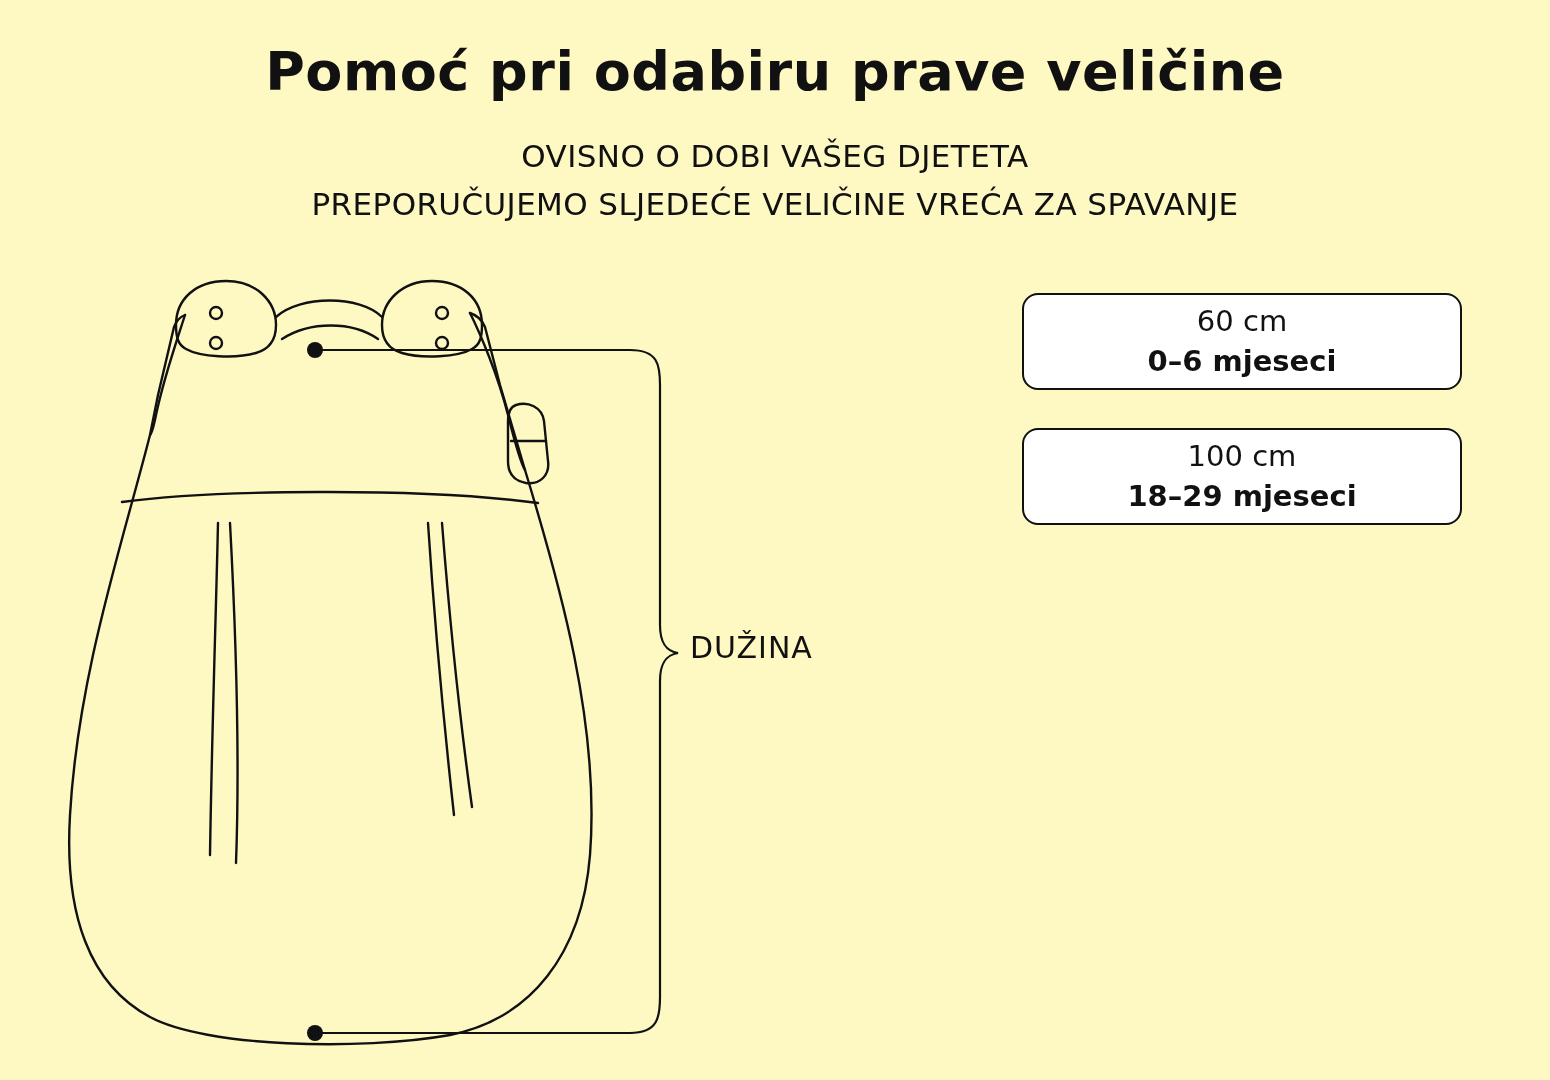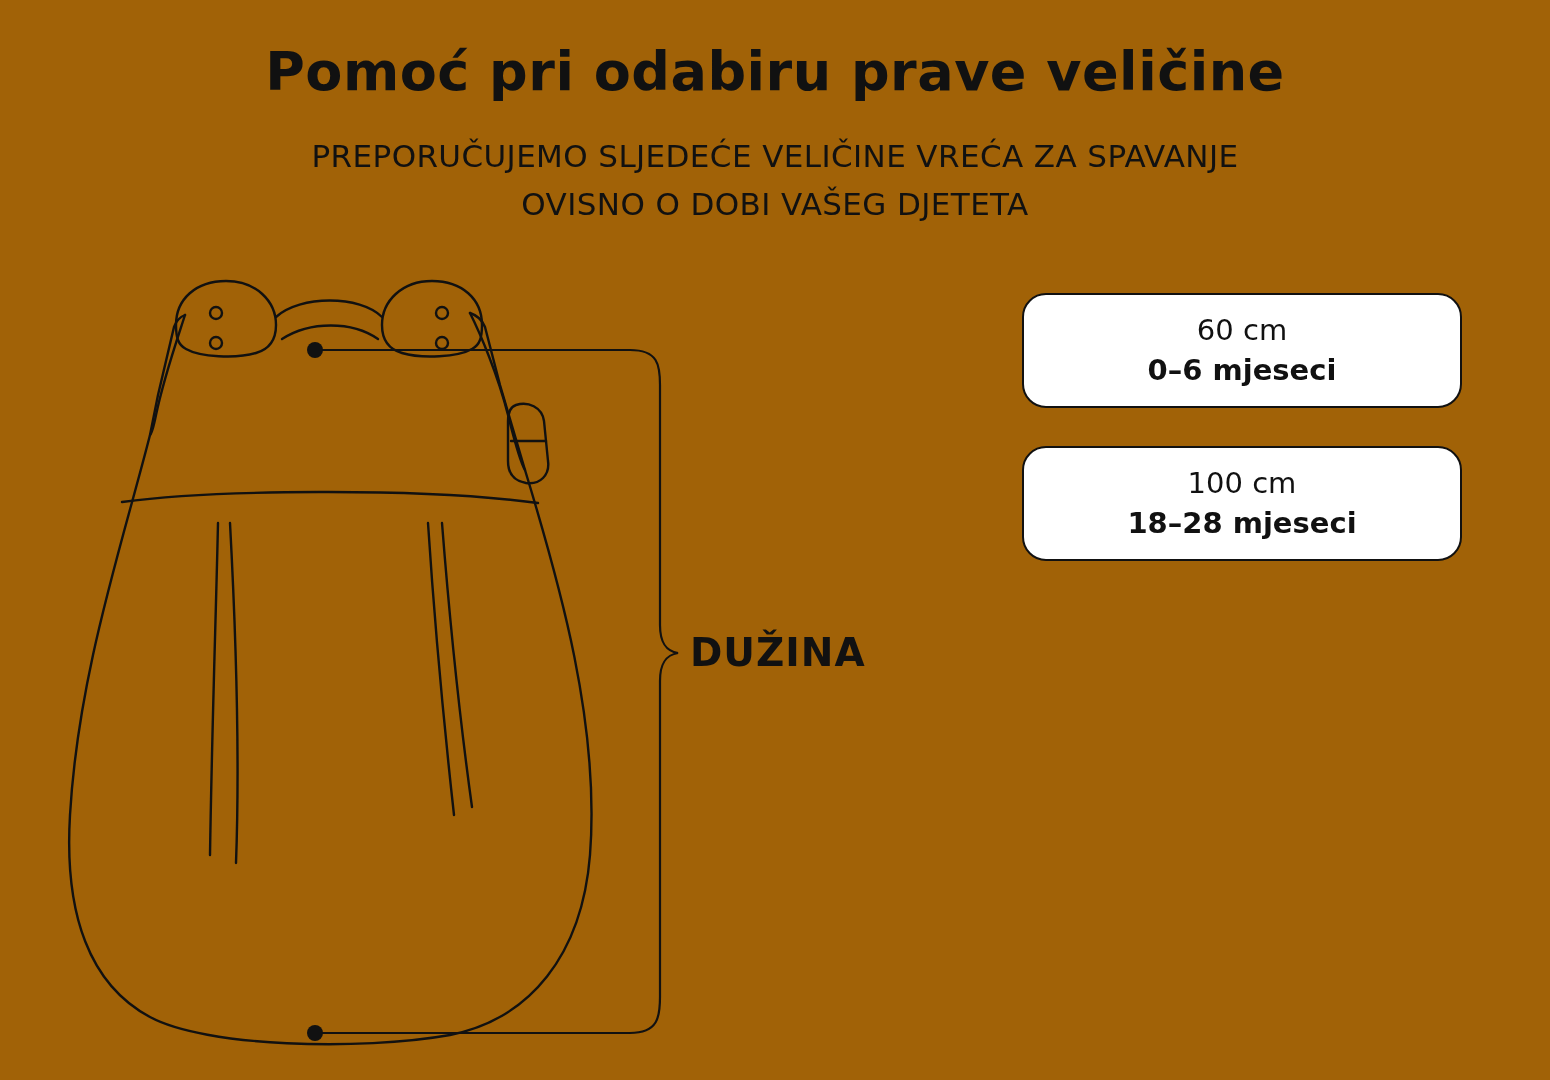--- a/index.html
+++ b/index.html
@@ -8,21 +8,21 @@
     background: #ffffff;
   }
   body {
     font-family: "DejaVu Sans", sans-serif;
     color: #1a1a1a;
   }
   .page {
     position: relative;
     width: 1550px;
     height: 1080px;
-    background: #a16207;
+    background: #fef9c3;
     overflow: hidden;
   }
 
   
   .title {
     position: absolute;
     top: 44px;
     left: 0;
     width: 1550px;
     text-align: center;
@@ -58,39 +58,39 @@
   }
   .illustration svg {
     display: block;
   }
 
   
   .length-label {
     position: absolute;
     left: 690px;
     top: 630px;
-    font-size: 39px;
-    font-weight: 700;
+    font-size: 30px;
+    font-weight: 400;
     letter-spacing: 1px;
     color: #111111;
   }
 
   
   .cards {
     position: absolute;
     left: 1022px;
     top: 293px;
     width: 440px;
   }
   .card {
     box-sizing: border-box;
     width: 440px;
-    height: 115px;
+    height: 97px;
     border: 2.5px solid #111111;
-    border-radius: 24px;
+    border-radius: 16px;
     margin-bottom: 38px;
     display: flex;
     flex-direction: column;
     align-items: center;
     justify-content: center;
     background: #ffffff;
   }
   .card .size {
     font-size: 29px;
     font-weight: 400;
@@ -105,22 +105,22 @@
   }
 </style>
 </head>
 <body>
 
 <div class="page">
 
   <div class="title">Pomoć pri odabiru prave veličine</div>
 
   <div class="subtitle">
+    <span class="line">OVISNO O DOBI VAŠEG DJETETA</span>
     <span class="line">PREPORUČUJEMO SLJEDEĆE VELIČINE VREĆA ZA SPAVANJE</span>
-    <span class="line">OVISNO O DOBI VAŠEG DJETETA</span>
   </div>
 
   <div class="illustration">
     <svg width="900" height="810" viewBox="0 0 900 810" fill="none" xmlns="http://www.w3.org/2000/svg">
       <g stroke="#111111" stroke-width="2.4" fill="none" stroke-linecap="round" stroke-linejoin="round">
 
         <path d="M155 60 C150 62 146 66 144 72 L128 140 L120 180
                  C 92 290, 48 420, 40 560
                  C 34 660, 60 730, 120 762
                  C 175 792, 330 796, 420 780
@@ -171,18 +171,18 @@
   <div class="cards">
 
     <div class="card">
       <span class="size">60 cm</span>
       <span class="age">0–6 mjeseci</span>
     </div>
 
 
     <div class="card">
       <span class="size">100 cm</span>
-      <span class="age">18–28 mjeseci</span>
+      <span class="age">18–29 mjeseci</span>
     </div>
 
   </div>
 
 </div>
 
 </body></html>

